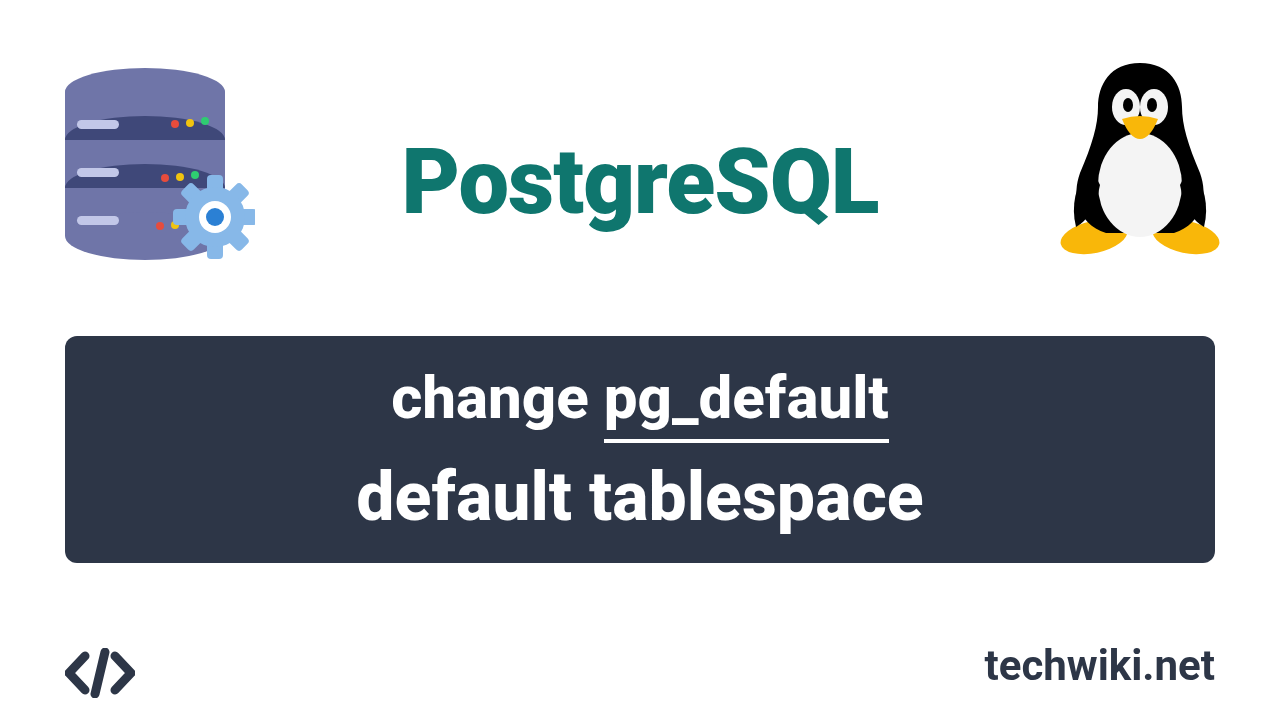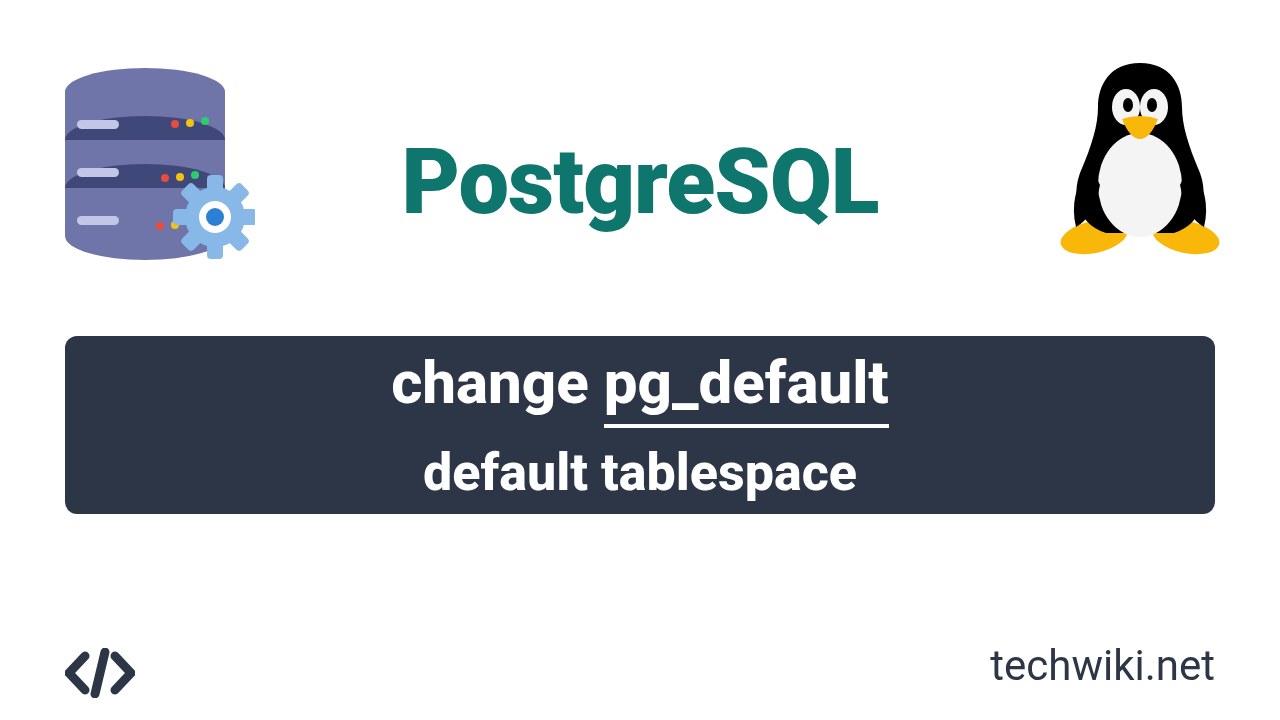--- a/index.html
+++ b/index.html
@@ -33,57 +33,57 @@
       font-size: 90px;
       font-weight: 900;
       color: #0f766e;
       letter-spacing: -1px;
     }
     .card {
       position: absolute;
       left: 65px;
       right: 65px;
       top: 336px;
-      height: 178px;
+      height: 227px;
       background: #2d3647;
       border-radius: 12px;
       display: flex;
       flex-direction: column;
       justify-content: center;
       align-items: center;
       gap: 24px;
     }
     .card-line1 {
       font-size: 60px;
       font-weight: 800;
       color: #ffffff;
     }
     .underlined {
       border-bottom: 4px solid #ffffff;
       padding-bottom: 6px;
     }
     .card-line2 {
-      font-size: 52px;
+      font-size: 68px;
       font-weight: 800;
       color: #ffffff;
       text-align: center;
     }
     .code-icon {
       position: absolute;
       left: 65px;
       bottom: 22px;
       width: 70px;
       height: 50px;
     }
     .brand {
       position: absolute;
       right: 65px;
       bottom: 30px;
       font-size: 42px;
-      font-weight: 400;
+      font-weight: 700;
       color: #2d3647;
     }
   </style>
 </head>
 <body>
 
 <div class="db-icon">
   <svg viewBox="0 0 200 210">
 
     <ellipse cx="90" cy="30" rx="80" ry="24" fill="#6f75a8"></ellipse>

